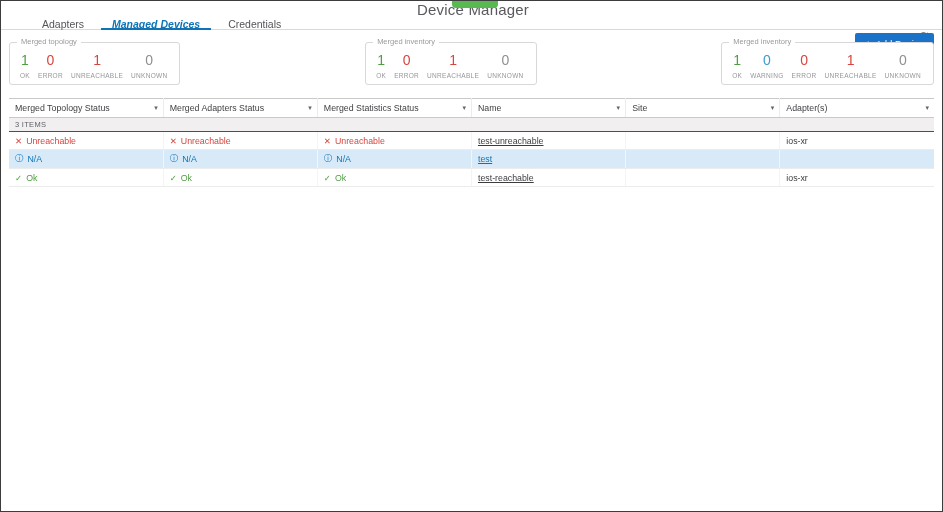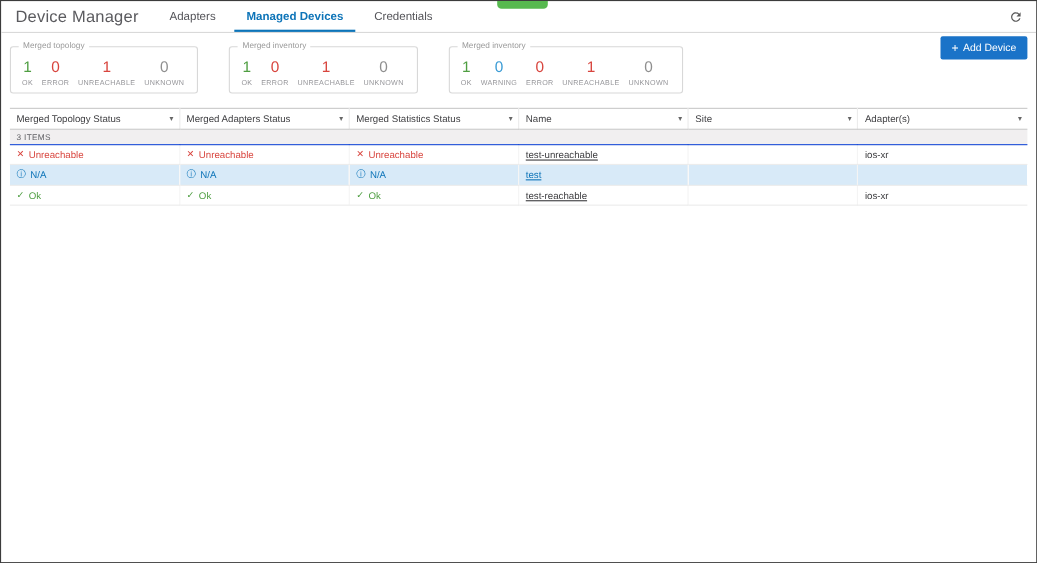--- a/index.html
+++ b/index.html
@@ -16,42 +16,43 @@
   }
   .toast {
     position: absolute; top: -8px; left: 451px;
     width: 46px; height: 15px;
     background: #57b94f; border-radius: 4px; z-index: 5;
   }
   .app-header {
     display: flex; align-items: stretch;
     height: 29px; border-bottom: 1px solid #d9d9d9;
     padding: 0 10px 0 13px;
+    flex-direction: column;
   }
   .page-title {
     font-size: 15px; color: #5a5a5e; font-weight: 400;
     margin: 0; align-self: center; letter-spacing: .2px;
   }
   .tab-bar { display: flex; margin-left: 14px; }
   .tab {
     display: flex; align-items: center; padding: 0 14px;
     font-size: 10.5px; color: #55555a; cursor: pointer; position: relative;
   }
-  .tab.active { color: #0d74b8; font-weight: 700; }
+  .tab.active { color: #0d74b8; font-weight: 700; font-style: italic; }
   .tab.active::after {
     content: ""; position: absolute; bottom: 0; left: 3px; right: 3px;
     height: 2px; background: #0d74b8;
   }
   .refresh-btn {
     margin-left: auto; align-self: center;
     width: 18px; height: 18px; display: flex;
     align-items: center; justify-content: center; cursor: pointer;
   }
   .content { padding: 9px 8px 0 8px; position: relative; }
-  .cards-row { display: flex; gap: 28px; margin-top: 3px; }
+  .cards-row { display: flex; gap: 28px; margin-top: 3px; justify-content: space-between; }
   .card {
     border: 1px solid #d8d8d8; border-radius: 3px;
     position: relative; padding: 10px 12px 5px 10px; background: #fff;
   }
   .card-title {
     position: absolute; top: -6px; left: 7px; background: #fff;
     padding: 0 4px; font-size: 7.5px; color: #9a9a9a; white-space: nowrap;
   }
   .stats { display: flex; gap: 8px; }
   .stat { display: flex; flex-direction: column; align-items: center; }

